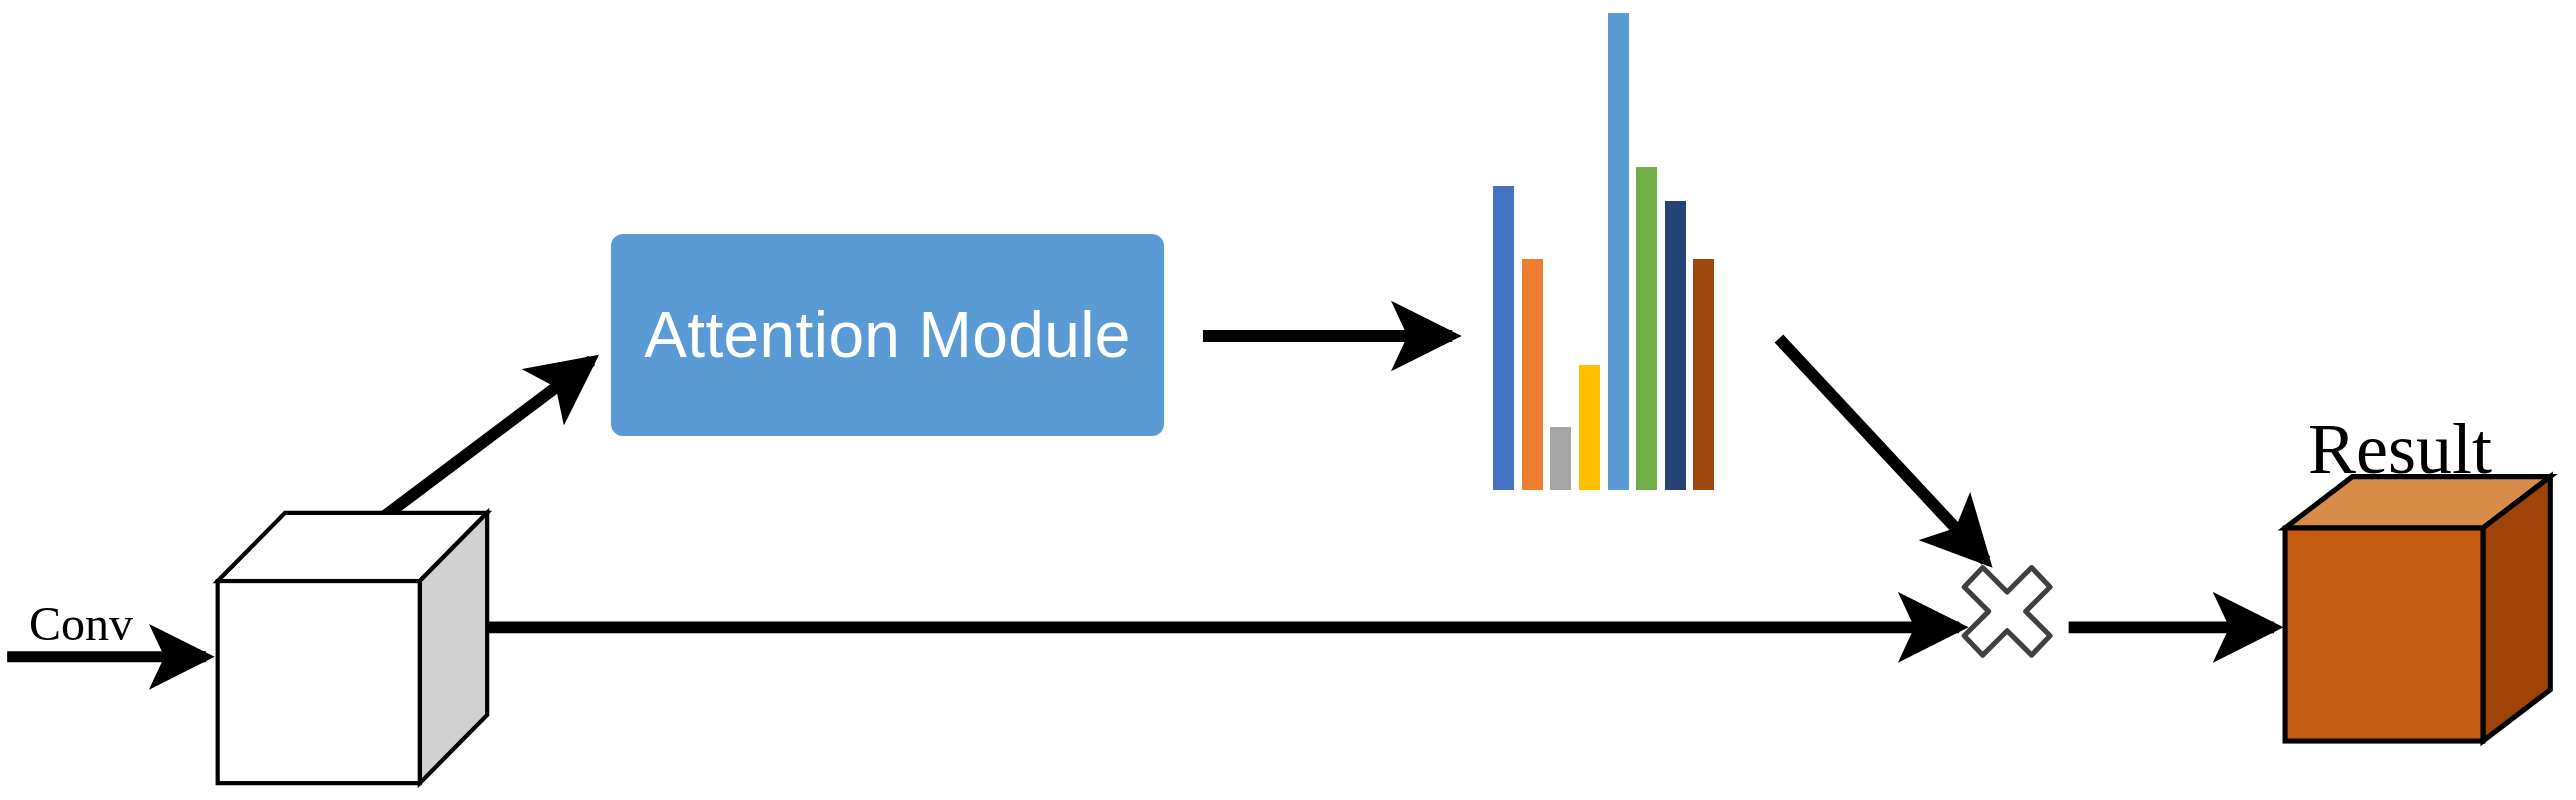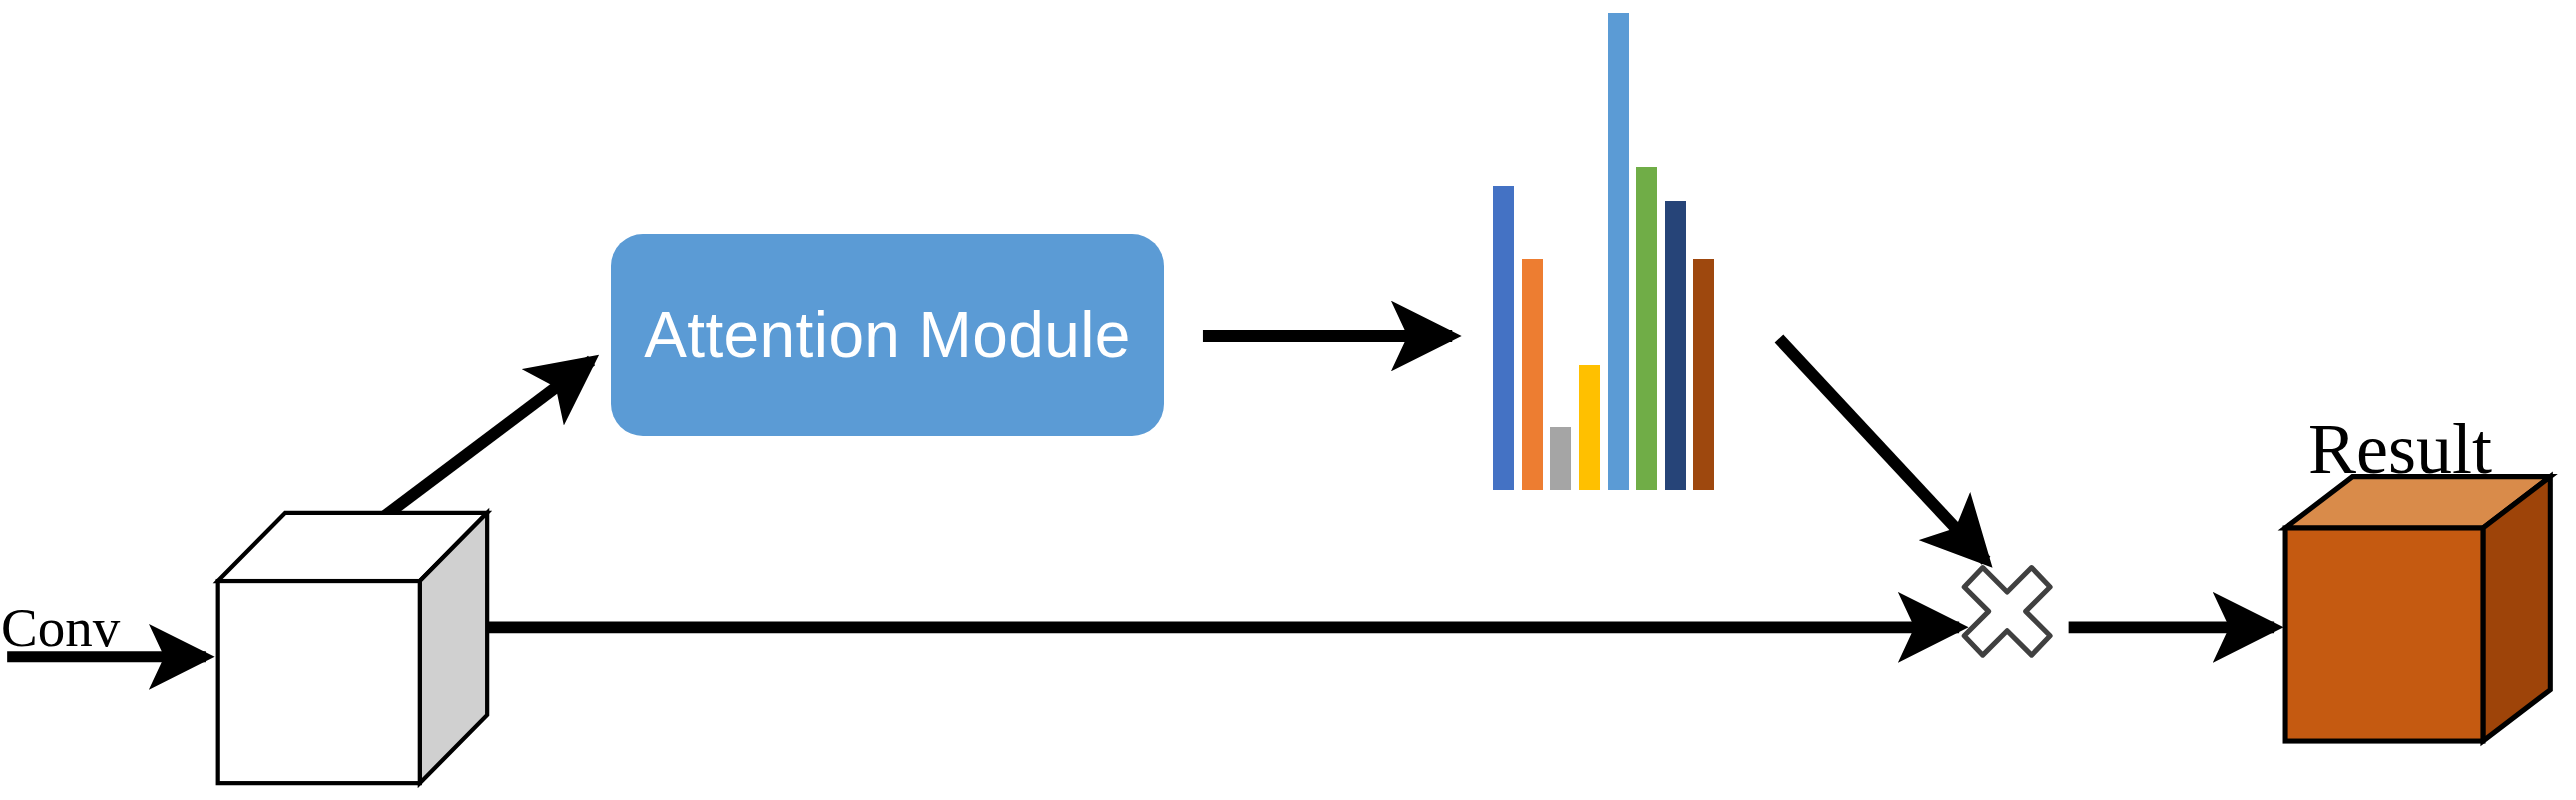--- a/index.html
+++ b/index.html
@@ -23,37 +23,37 @@
     height: 800px;
   }
   .serif-label {
     position: absolute;
     font-family: "Liberation Serif", serif;
     color: #000000;
     white-space: nowrap;
     line-height: 1;
   }
   #conv-label {
-    left: 1px;
+    left: 29px;
     top: 600px;
-    font-size: 55px;
+    font-size: 48px;
   }
   #result-label {
     left: 2308px;
     top: 413px;
     font-size: 72px;
   }
   #attention-module-box {
     position: absolute;
     left: 611px;
     top: 234px;
     width: 553px;
     height: 202px;
     background: #5B9BD5;
-    border-radius: 32px;
+    border-radius: 12px;
     display: flex;
     align-items: center;
     justify-content: center;
   }
   #attention-module-label {
     color: #FFFFFF;
     font-family: "Liberation Sans", sans-serif;
     font-size: 64px;
     letter-spacing: 0.4px;
     white-space: nowrap;

